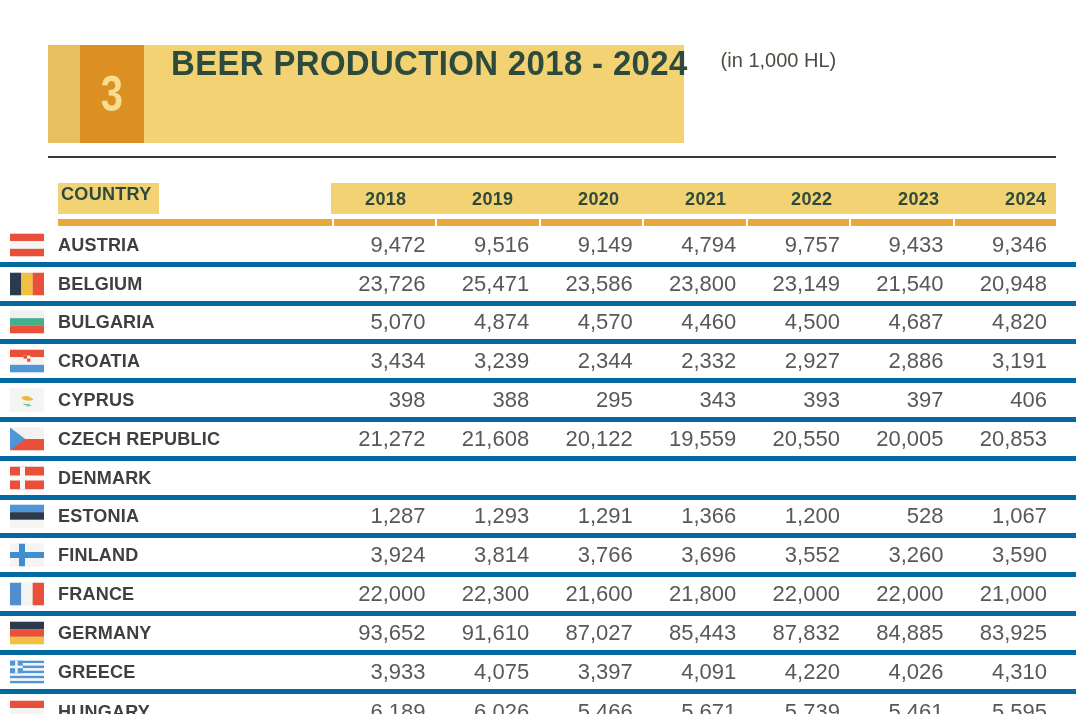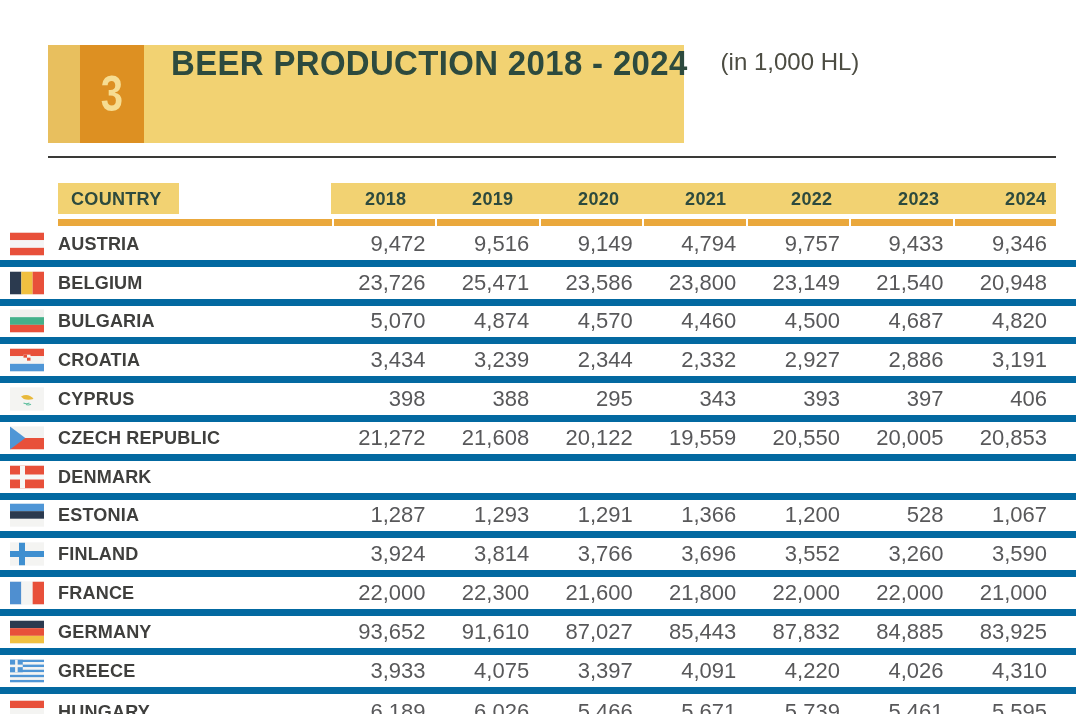--- a/index.html
+++ b/index.html
@@ -56,42 +56,42 @@
     line-height:1.02;
     color:#2d4a3e;
     letter-spacing:.4px;
     transform:scaleX(.94);
     transform-origin:left center;
     white-space:nowrap;
   }
   .banner-sub{
     font-family:"Liberation Sans","DejaVu Sans",sans-serif;
     font-weight:400;
-    font-size:24px;
+    font-size:20px;
     color:#4c4c42;
     line-height:1.1;
     margin-top:4px;
     white-space:nowrap;
   }
 
   
   .top-rule{
     position:absolute;
     left:48px; top:156px;
     width:1008px; height:2px;
     background:#3a3a38;
   }
 
   .head-country{
     position:absolute;
     left:58px; top:183px;
     height:31px;
-    padding:0 13px;
+    padding:0 3px;
     background:#f2d272;
-    display:flex; align-items:center;
+    display:flex; 
     box-sizing:border-box;
   }
   .head-country span{
     font-family:"Liberation Sans Narrow","Liberation Sans",sans-serif;
     font-weight:bold;
     font-size:19px;
     color:#2d4a3e;
     letter-spacing:.3px;
     transform:scaleX(.95);
     transform-origin:left center;
@@ -143,21 +143,21 @@
   .rows{
     position:absolute;
     left:0; top:228px;
     width:1076px;
   }
   .row{
     position:relative;
     height:38.8px;
     display:flex;
     align-items:center;
-    border-bottom:7px solid #0369a1;
+    border-bottom:5px solid #0369a1;
     box-sizing:border-box;
   }
   .row:last-child{ border-bottom:1px solid #ececec; }
 
   .flag{
     position:absolute;
     left:10px;
     top:50%;
     transform:translateY(-50%);
     width:34px;

